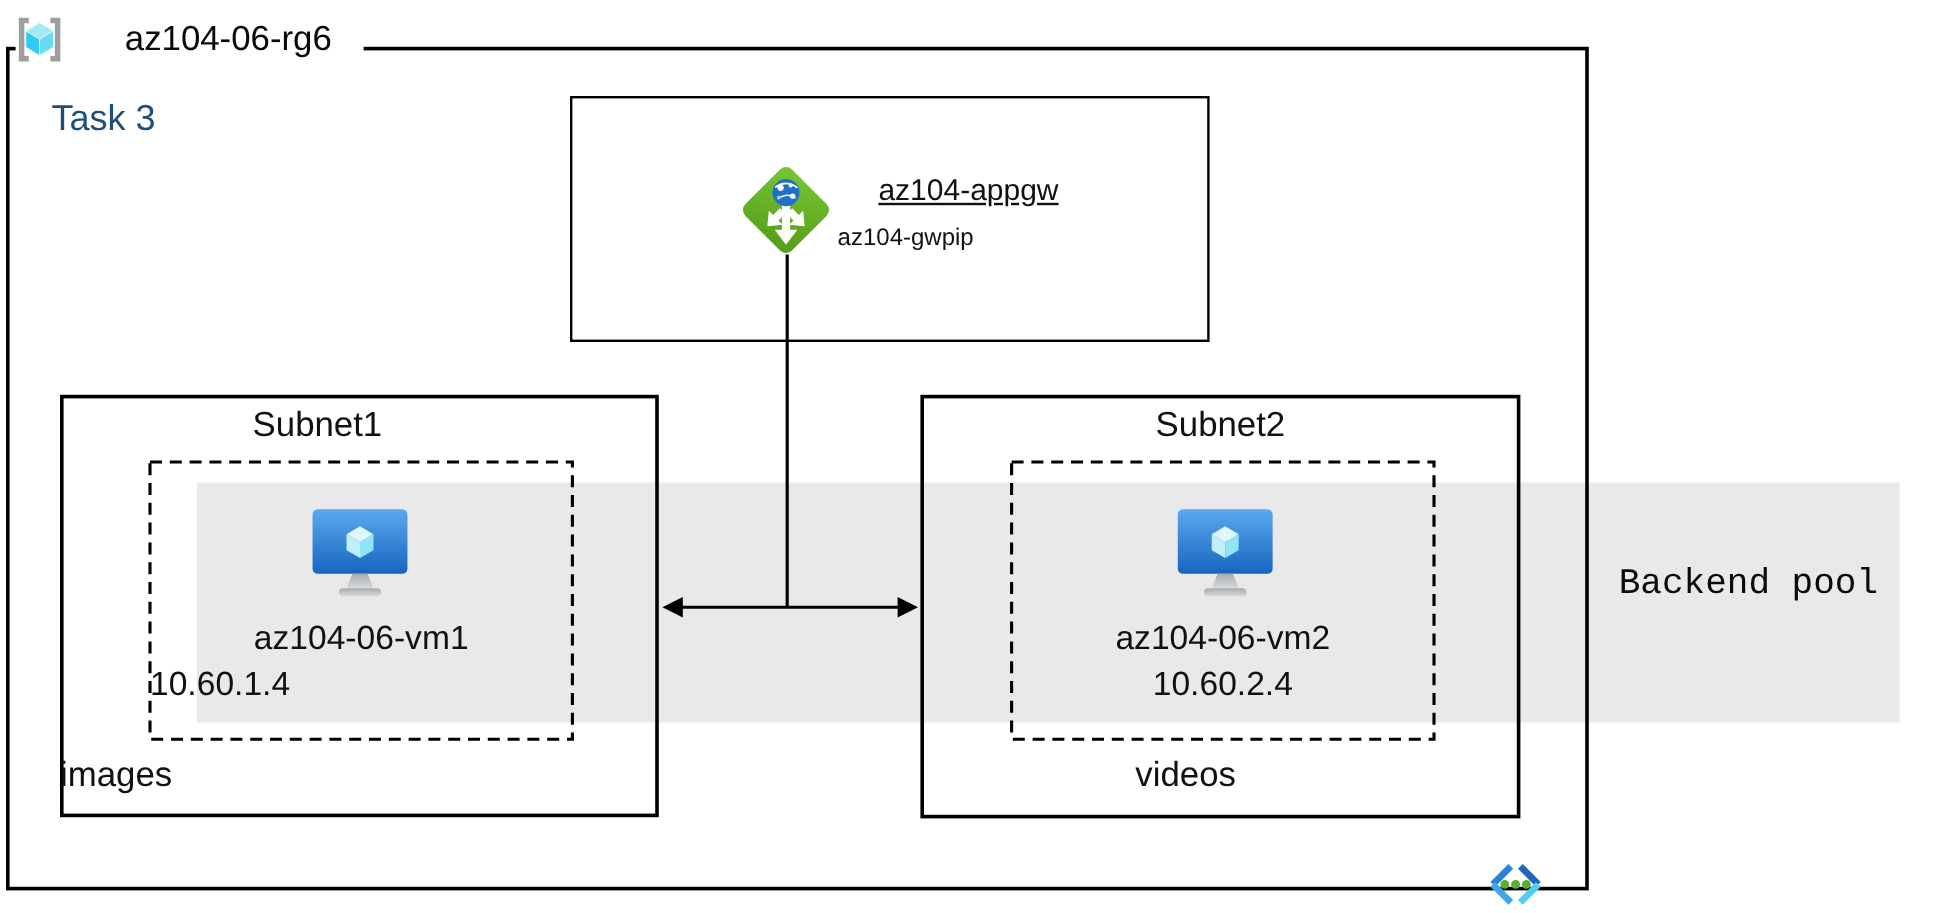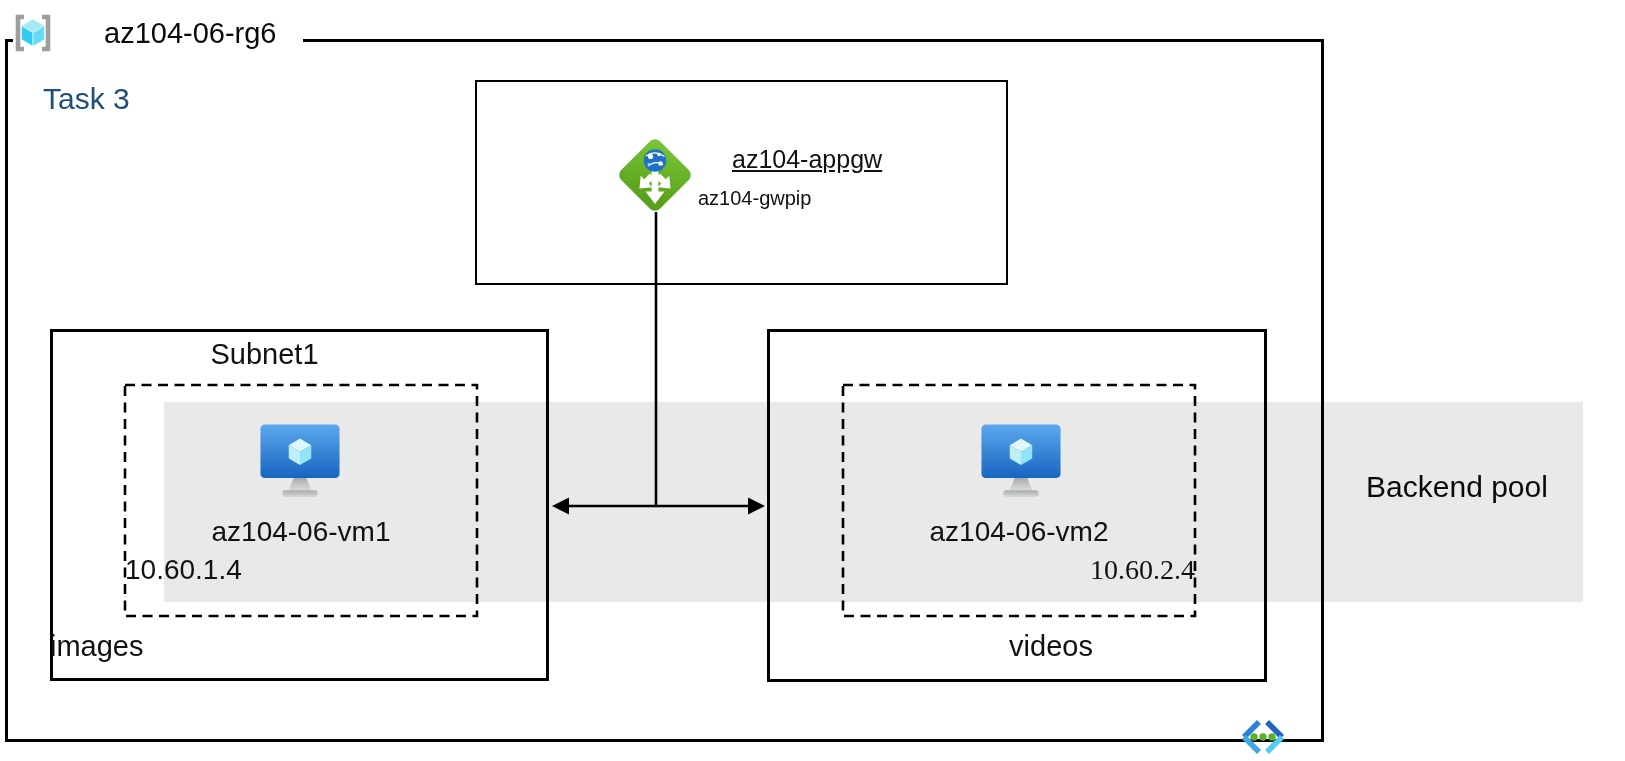--- a/index.html
+++ b/index.html
@@ -15,21 +15,21 @@
   }
   .abs { position: absolute; }
 
   
   .band {
     left: 164px; top: 402px; width: 1419px; height: 200px;
     background: #E9E9E9;
   }
   .backend-label {
     left: 1327px; top: 470px; width: 260px;
-    font-size: 30px; text-align: center; color: #0a0a0a;
+    font-size: 30px; text-align: center; color: #0a0a0a; font-family: Liberation Mono, monospace;
   }
 
   
   .rg-box {
     left: 5px; top: 39px; width: 1319px; height: 703px;
     border: 3px solid #000000;
     background: transparent;
   }
   .rg-header {
     left: 13px; top: 9px; width: 290px; height: 48px;
@@ -64,24 +64,24 @@
   }
   .subnet1-title { left: 50px;  top: 338px; width: 429px; text-align: center; font-size: 29px; }
   .subnet2-title { left: 767px; top: 338px; width: 500px; text-align: center; font-size: 29px; }
 
   .vm1-icon { left: 259px; top: 422px; }
   .vm2-icon { left: 980px; top: 422px; }
 
   .vm1-name { left: 125px; top: 516px; width: 352px; text-align: center; font-size: 28px; }
   .vm1-ip   { left: 125px; top: 554px; width: 352px; font-size: 28px; }
   .vm2-name { left: 843px; top: 516px; width: 352px; text-align: center; font-size: 28px; }
-  .vm2-ip   { left: 843px; top: 554px; width: 352px; text-align: right; font-size: 28px; font-family: Liberation Serif, serif; }
+  .vm2-ip   { left: 843px; top: 554px; width: 352px; text-align: center; font-size: 28px; }
 
   .folder1-label { left: 50px;  top: 630px; width: 499px; text-align: left; font-size: 29px; }
-  .folder2-label { left: 801px; top: 630px; width: 500px; text-align: center; font-size: 29px; }
+  .folder2-label { left: 738px; top: 630px; width: 500px; text-align: center; font-size: 29px; }
 
   .overlay-svg { left: 0; top: 0; pointer-events: none; }
 
   .vnet-icon { left: 1239px; top: 718px; }
 </style>
 </head>
 <body>
 
 <div class="canvas">
 
@@ -107,20 +107,21 @@
   <div class="abs appgw-line1">az104-appgw</div>
   <div class="abs appgw-line2">az104-gwpip</div>
 
   <div class="abs subnet1-box"></div>
   <div class="abs subnet1-title">Subnet1</div>
   <div class="abs vm1-name">az104-06-vm1</div>
   <div class="abs vm1-ip">10.60.1.4</div>
   <div class="abs folder1-label">images</div>
 
   <div class="abs subnet2-box"></div>
+  <div class="abs subnet2-title">Subnet2</div>
   <div class="abs vm2-name">az104-06-vm2</div>
   <div class="abs vm2-ip">10.60.2.4</div>
   <div class="abs folder2-label">videos</div>
 
   <svg class="abs overlay-svg" width="1625" height="761" viewBox="0 0 1625 761">
     <rect x="125" y="385" width="352" height="231" fill="none" stroke="#000000" stroke-width="2.6" stroke-dasharray="10 6.5"></rect>
     <rect x="843" y="385" width="352" height="231" fill="none" stroke="#000000" stroke-width="2.6" stroke-dasharray="10 6.5"></rect>
     <line x1="656" y1="212" x2="656" y2="506" stroke="#000000" stroke-width="2.6"></line>
     <line x1="562" y1="506" x2="756" y2="506" stroke="#000000" stroke-width="2.6"></line>
     <polygon points="552,506 569,497.5 569,514.5" fill="#000000"></polygon>

